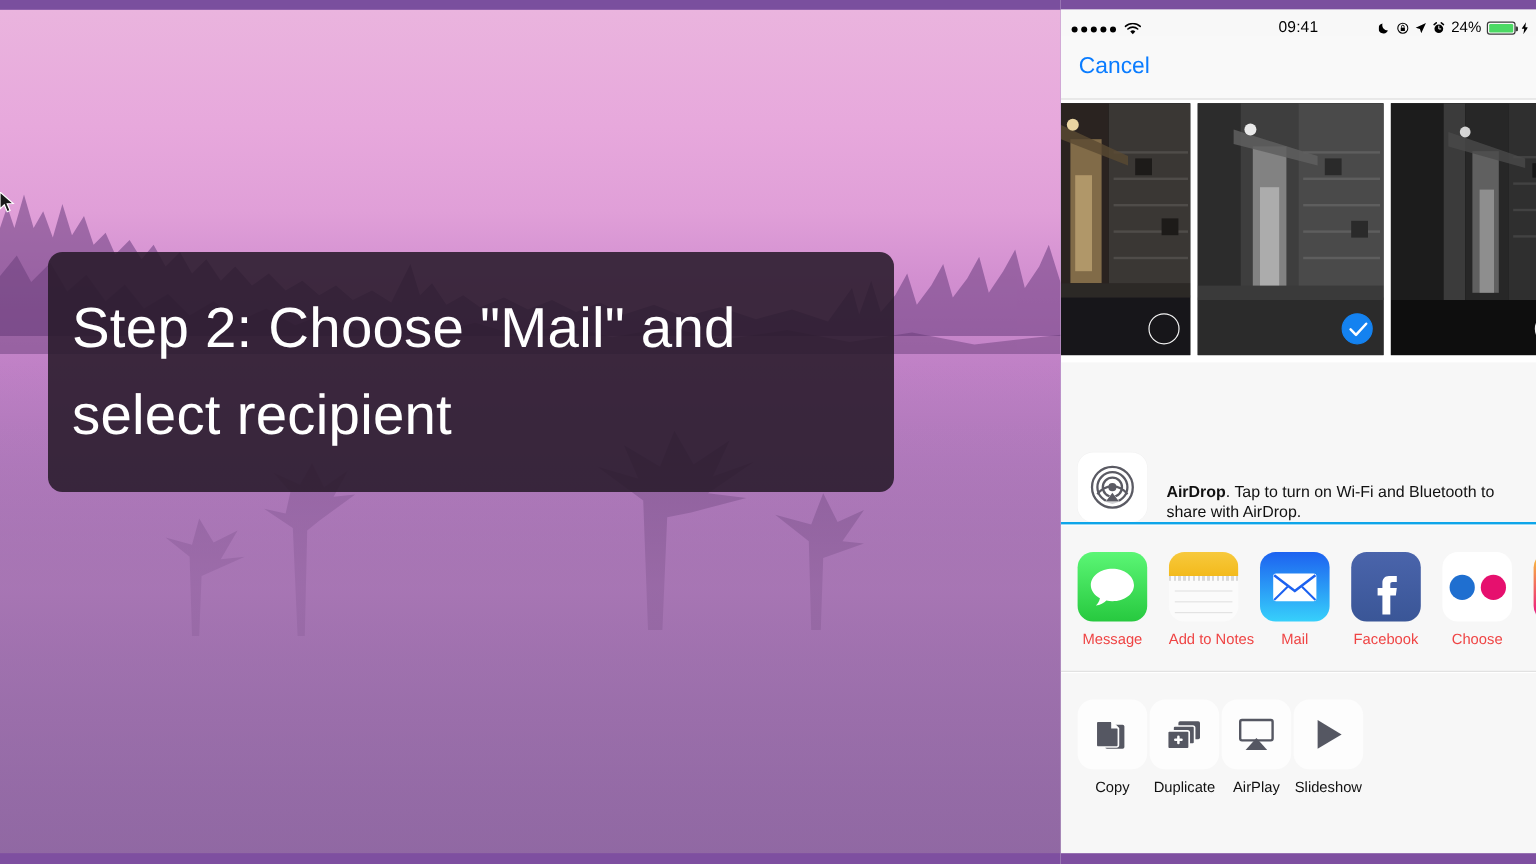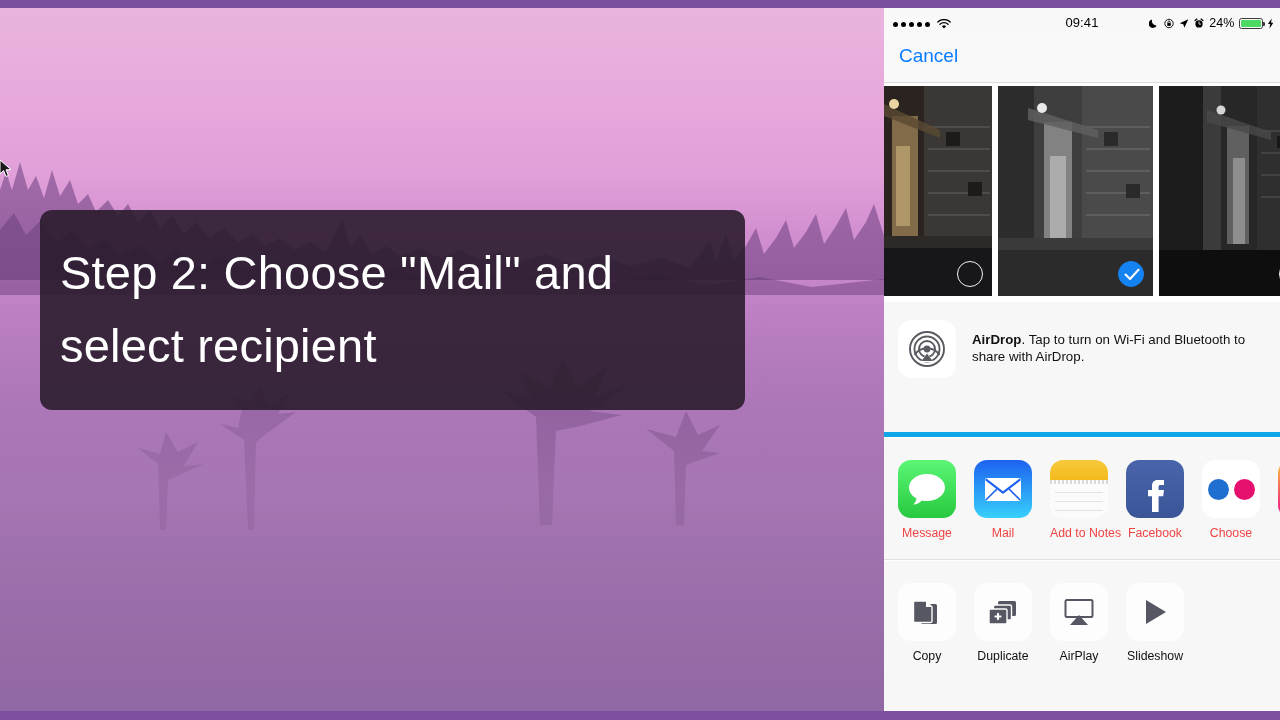--- a/index.html
+++ b/index.html
@@ -127,22 +127,22 @@
   .check-circle {
     position:absolute; right:9px; bottom:9px; width:26px; height:26px; border-radius:50%;
     border:1.6px solid rgba(255,255,255,.95); box-sizing:border-box;
   }
   .check-circle.on { background:#1482f0; border-color:#1482f0; }
   .check-circle.on svg { position:absolute; left:5px; top:6px; }
 
   
   #airdrop-row {
     position:absolute; left:0; top:302px; width:100%; height:135px;
-    background:#f7f7f7; border-bottom:5px solid #0ea5e9;
-    display:flex; align-items:flex-start; padding:18px 16px 0 14px;
+    background:#f7f7f7; border-bottom:2px solid #0ea5e9;
+    display:flex; align-items:flex-end; padding:18px 16px 0 14px;
   }
   .airdrop-tile {
     width:58px; height:58px; border-radius:13px; background:#fff;
     display:flex; align-items:center; justify-content:center; flex:0 0 auto;
     box-shadow:0 0 0 .5px rgba(0,0,0,.02);
   }
   #airdrop-text {
     margin-left:16px; margin-top:11px; font-size:13.3px; color:#111; line-height:17px;
     max-width:300px;
   }
@@ -166,21 +166,21 @@
   .ic-notes .notes-line { height:1px; background:#e3e3e3; margin:8px 5px 0 5px; }
   .ic-fb { background:linear-gradient(to bottom,#4a64ab,#3a5697); display:flex; align-items:center; justify-content:center; }
   .ic-flickr { background:#fff; display:flex; align-items:center; justify-content:center; gap:5px; }
   .ic-flickr i { width:21px; height:21px; border-radius:50%; display:block; }
   .ic-insta { background:linear-gradient(140deg,#f9ce34 0%,#ee2a7b 45%,#6228d7 100%); }
 
   
   #action-row {
     position:absolute; left:0; top:561px; width:100%; height:150px;
     background:#f7f7f7;
-    display:flex; align-items:flex-start; padding:22px 0 0 14px; gap:18px;
+    display:flex; align-items:flex-start; padding:22px 0 0 14px; gap:2px;
   }
   .act-item { width:58px; flex:0 0 auto; text-align:center; }
   .act-icon {
     width:58px; height:58px; border-radius:13px; background:#fdfdfd;
     display:flex; align-items:center; justify-content:center;
   }
   .act-label { margin-top:8px; font-size:12.3px; color:#111; white-space:nowrap; }
 </style>
 </head>
 <body>
@@ -373,39 +373,39 @@
     <div class="app-item">
       <div class="app-icon ic-message">
         <svg width="58" height="58" viewBox="0 0 58 58">
           <path d="M29 14 C19 14 11 20 11 27.6 C11 32.2 14 36.2 18.6 38.5 C18.2 41 16.6 43.2 15.2 44.6 C18.8 44.2 22 42.4 24 40.4 C25.6 40.8 27.3 41.1 29 41.1 C39 41.1 47 35.2 47 27.6 C47 20 39 14 29 14 Z" fill="#fff"></path>
         </svg>
       </div>
       <div class="app-label">Message</div>
     </div>
 
     <div class="app-item">
-      <div class="app-icon ic-mail">
-        <svg width="58" height="58" viewBox="0 0 58 58">
-          <rect x="11" y="18" width="36" height="23" rx="2.4" fill="#fff"></rect>
-          <path d="M11.8 19.4 L29 32.6 L46.2 19.4" stroke="#1d62f0" stroke-width="2.1" fill="none" stroke-linejoin="round"></path>
-          <path d="M11.8 40 L23 29 M46.2 40 L35 29" stroke="#1d62f0" stroke-width="1.7" fill="none"></path>
-        </svg>
-      </div>
-      <div class="app-label">Mail</div>
-    </div>
-
-    <div class="app-item">
       <div class="app-icon ic-notes">
         <div class="notes-head"></div>
         <div class="notes-perf"></div>
         <div class="notes-line"></div>
         <div class="notes-line"></div>
         <div class="notes-line"></div>
       </div>
       <div class="app-label">Add to Notes</div>
+    </div>
+
+    <div class="app-item">
+      <div class="app-icon ic-mail">
+        <svg width="58" height="58" viewBox="0 0 58 58">
+          <rect x="11" y="18" width="36" height="23" rx="2.4" fill="#fff"></rect>
+          <path d="M11.8 19.4 L29 32.6 L46.2 19.4" stroke="#1d62f0" stroke-width="2.1" fill="none" stroke-linejoin="round"></path>
+          <path d="M11.8 40 L23 29 M46.2 40 L35 29" stroke="#1d62f0" stroke-width="1.7" fill="none"></path>
+        </svg>
+      </div>
+      <div class="app-label">Mail</div>
     </div>
 
     <div class="app-item">
       <div class="app-icon ic-fb">
         <svg width="58" height="58" viewBox="0 0 58 58">
           <path d="M36 20 h-4.5 c-3.4 0 -5.5 2.3 -5.5 5.8 V30 h-4 v6.2 h4 V52 h6.6 V36.2 h4.6 L38 30 h-5.4 v-3.2 c0 -1.2 .5 -1.8 1.9 -1.8 H38 V20 Z" fill="#fff"></path>
         </svg>
       </div>
       <div class="app-label">Facebook</div>
     </div>

